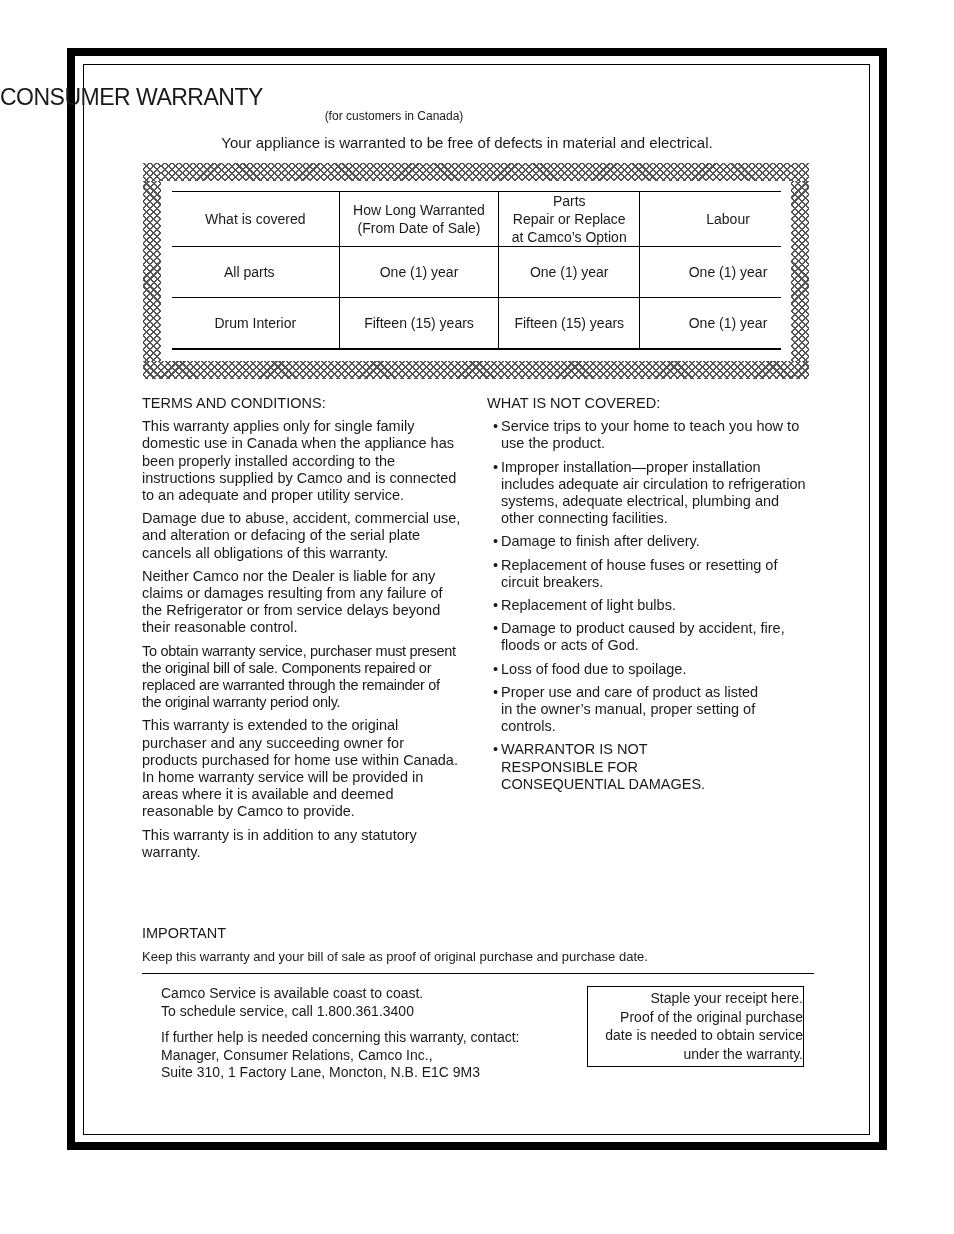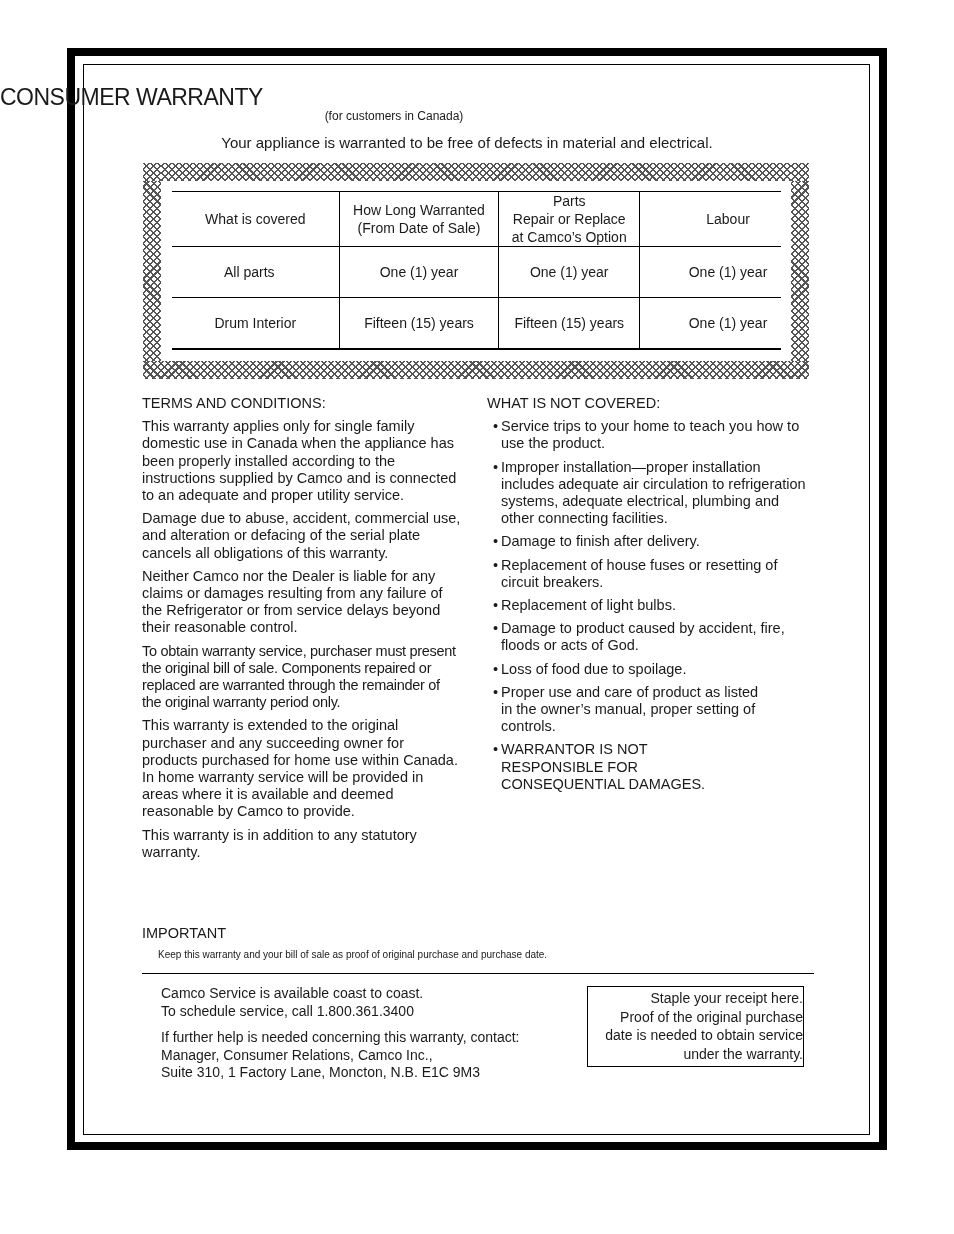--- a/index.html
+++ b/index.html
@@ -30,21 +30,21 @@
   .c1 { width:178px; } .c2 { width:168px; } .c3 { width:148px; } .c4 { width:112px; }
 
   .col-left { position:absolute; left:142px; top:395px; width:320px; font-size:14.5px; line-height:17.2px; }
   .col-right { position:absolute; left:487px; top:395px; width:320px; font-size:14.5px; line-height:17.2px; }
   .heading { margin:0 0 6px 0; }
   .para { margin:0 0 6px 0; }
   .bullet { margin:0 0 6px 2px; padding-left:12px; text-indent:-8px; }
   .bullet .dot { display:inline-block; width:8px; text-indent:0; }
 
   .important { position:absolute; left:142px; top:925px; font-size:14.5px; }
-  .keep { position:absolute; left:158px; top:949px; font-size:10px; }
+  .keep { position:absolute; left:142px; top:949px; font-size:13px; }
   .divider { position:absolute; left:142px; top:973px; width:672px; height:0; border-top:1.5px solid #000; }
   .contact { position:absolute; left:161px; top:985px; width:420px; font-size:14px; line-height:17.5px; }
   .contact p { margin:0; }
   .contact .gap { margin-top:9px; }
   .receipt-box { position:absolute; left:587px; top:986px; width:217px; height:81px; border:1px solid #000; text-align:right; font-size:14px; line-height:18.5px; padding-top:2px; box-sizing:border-box; }
 </style>
 </head>
 <body>
 
 <div class="outer-frame"></div>

